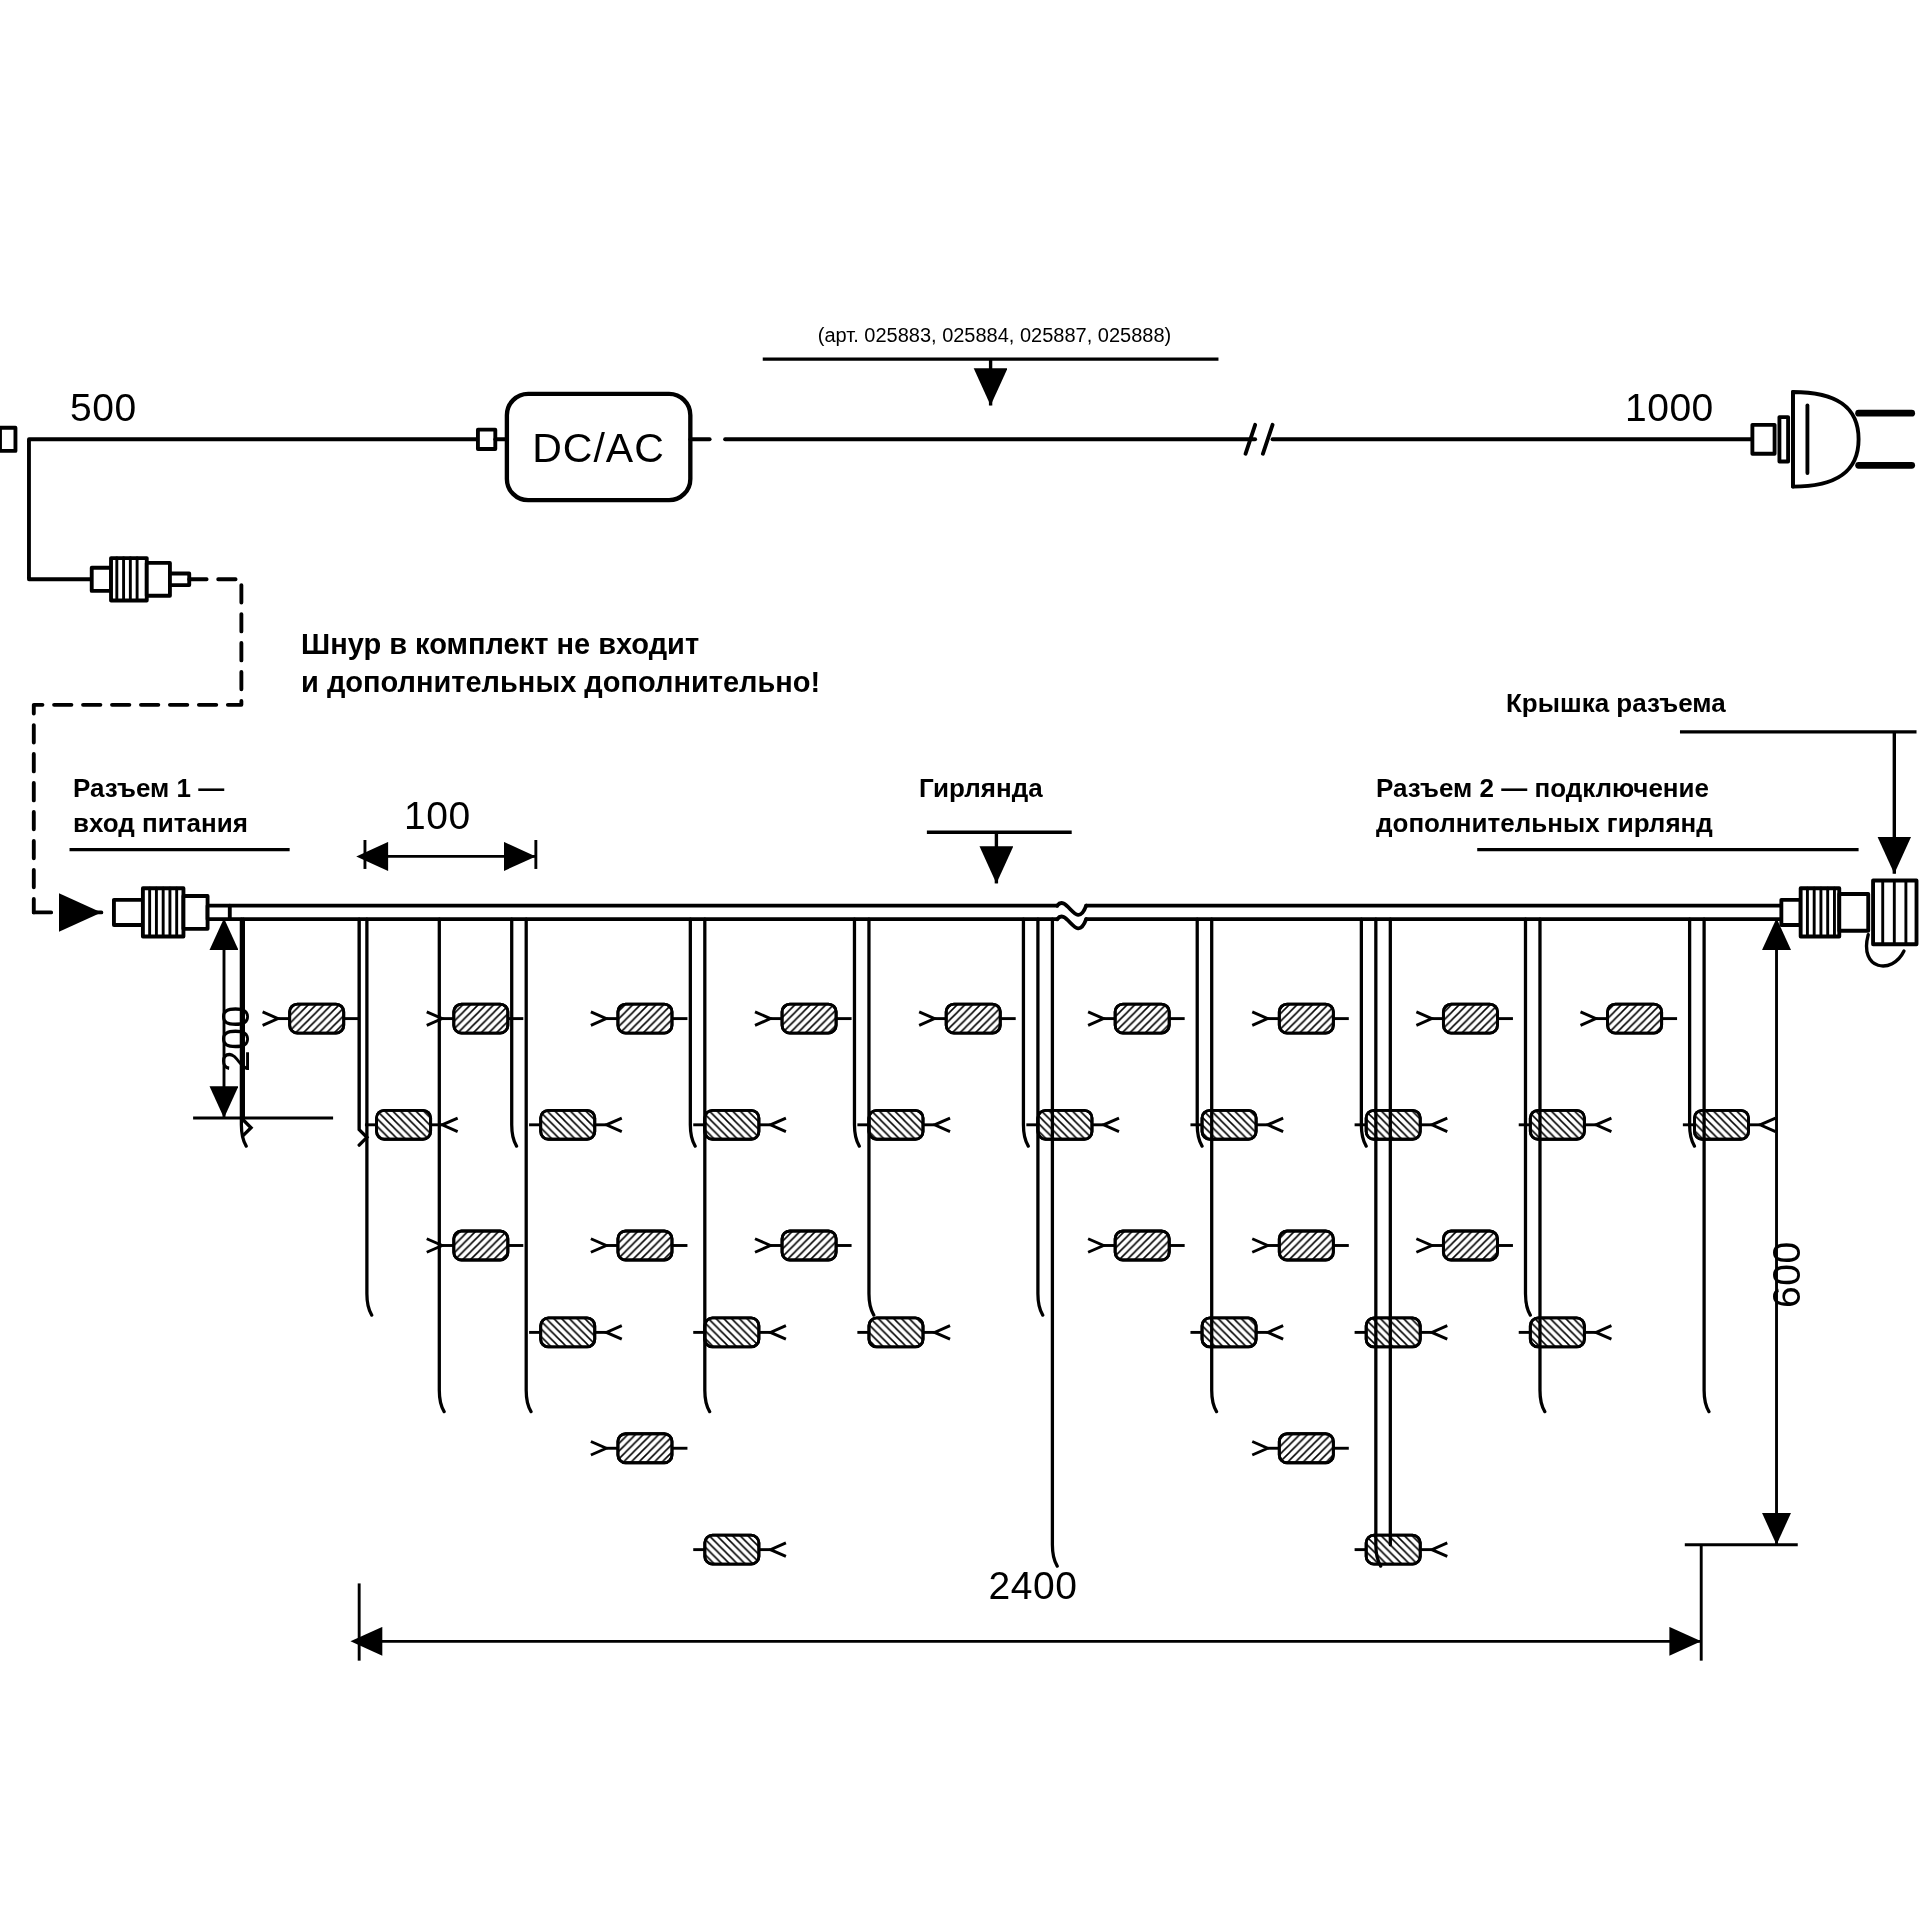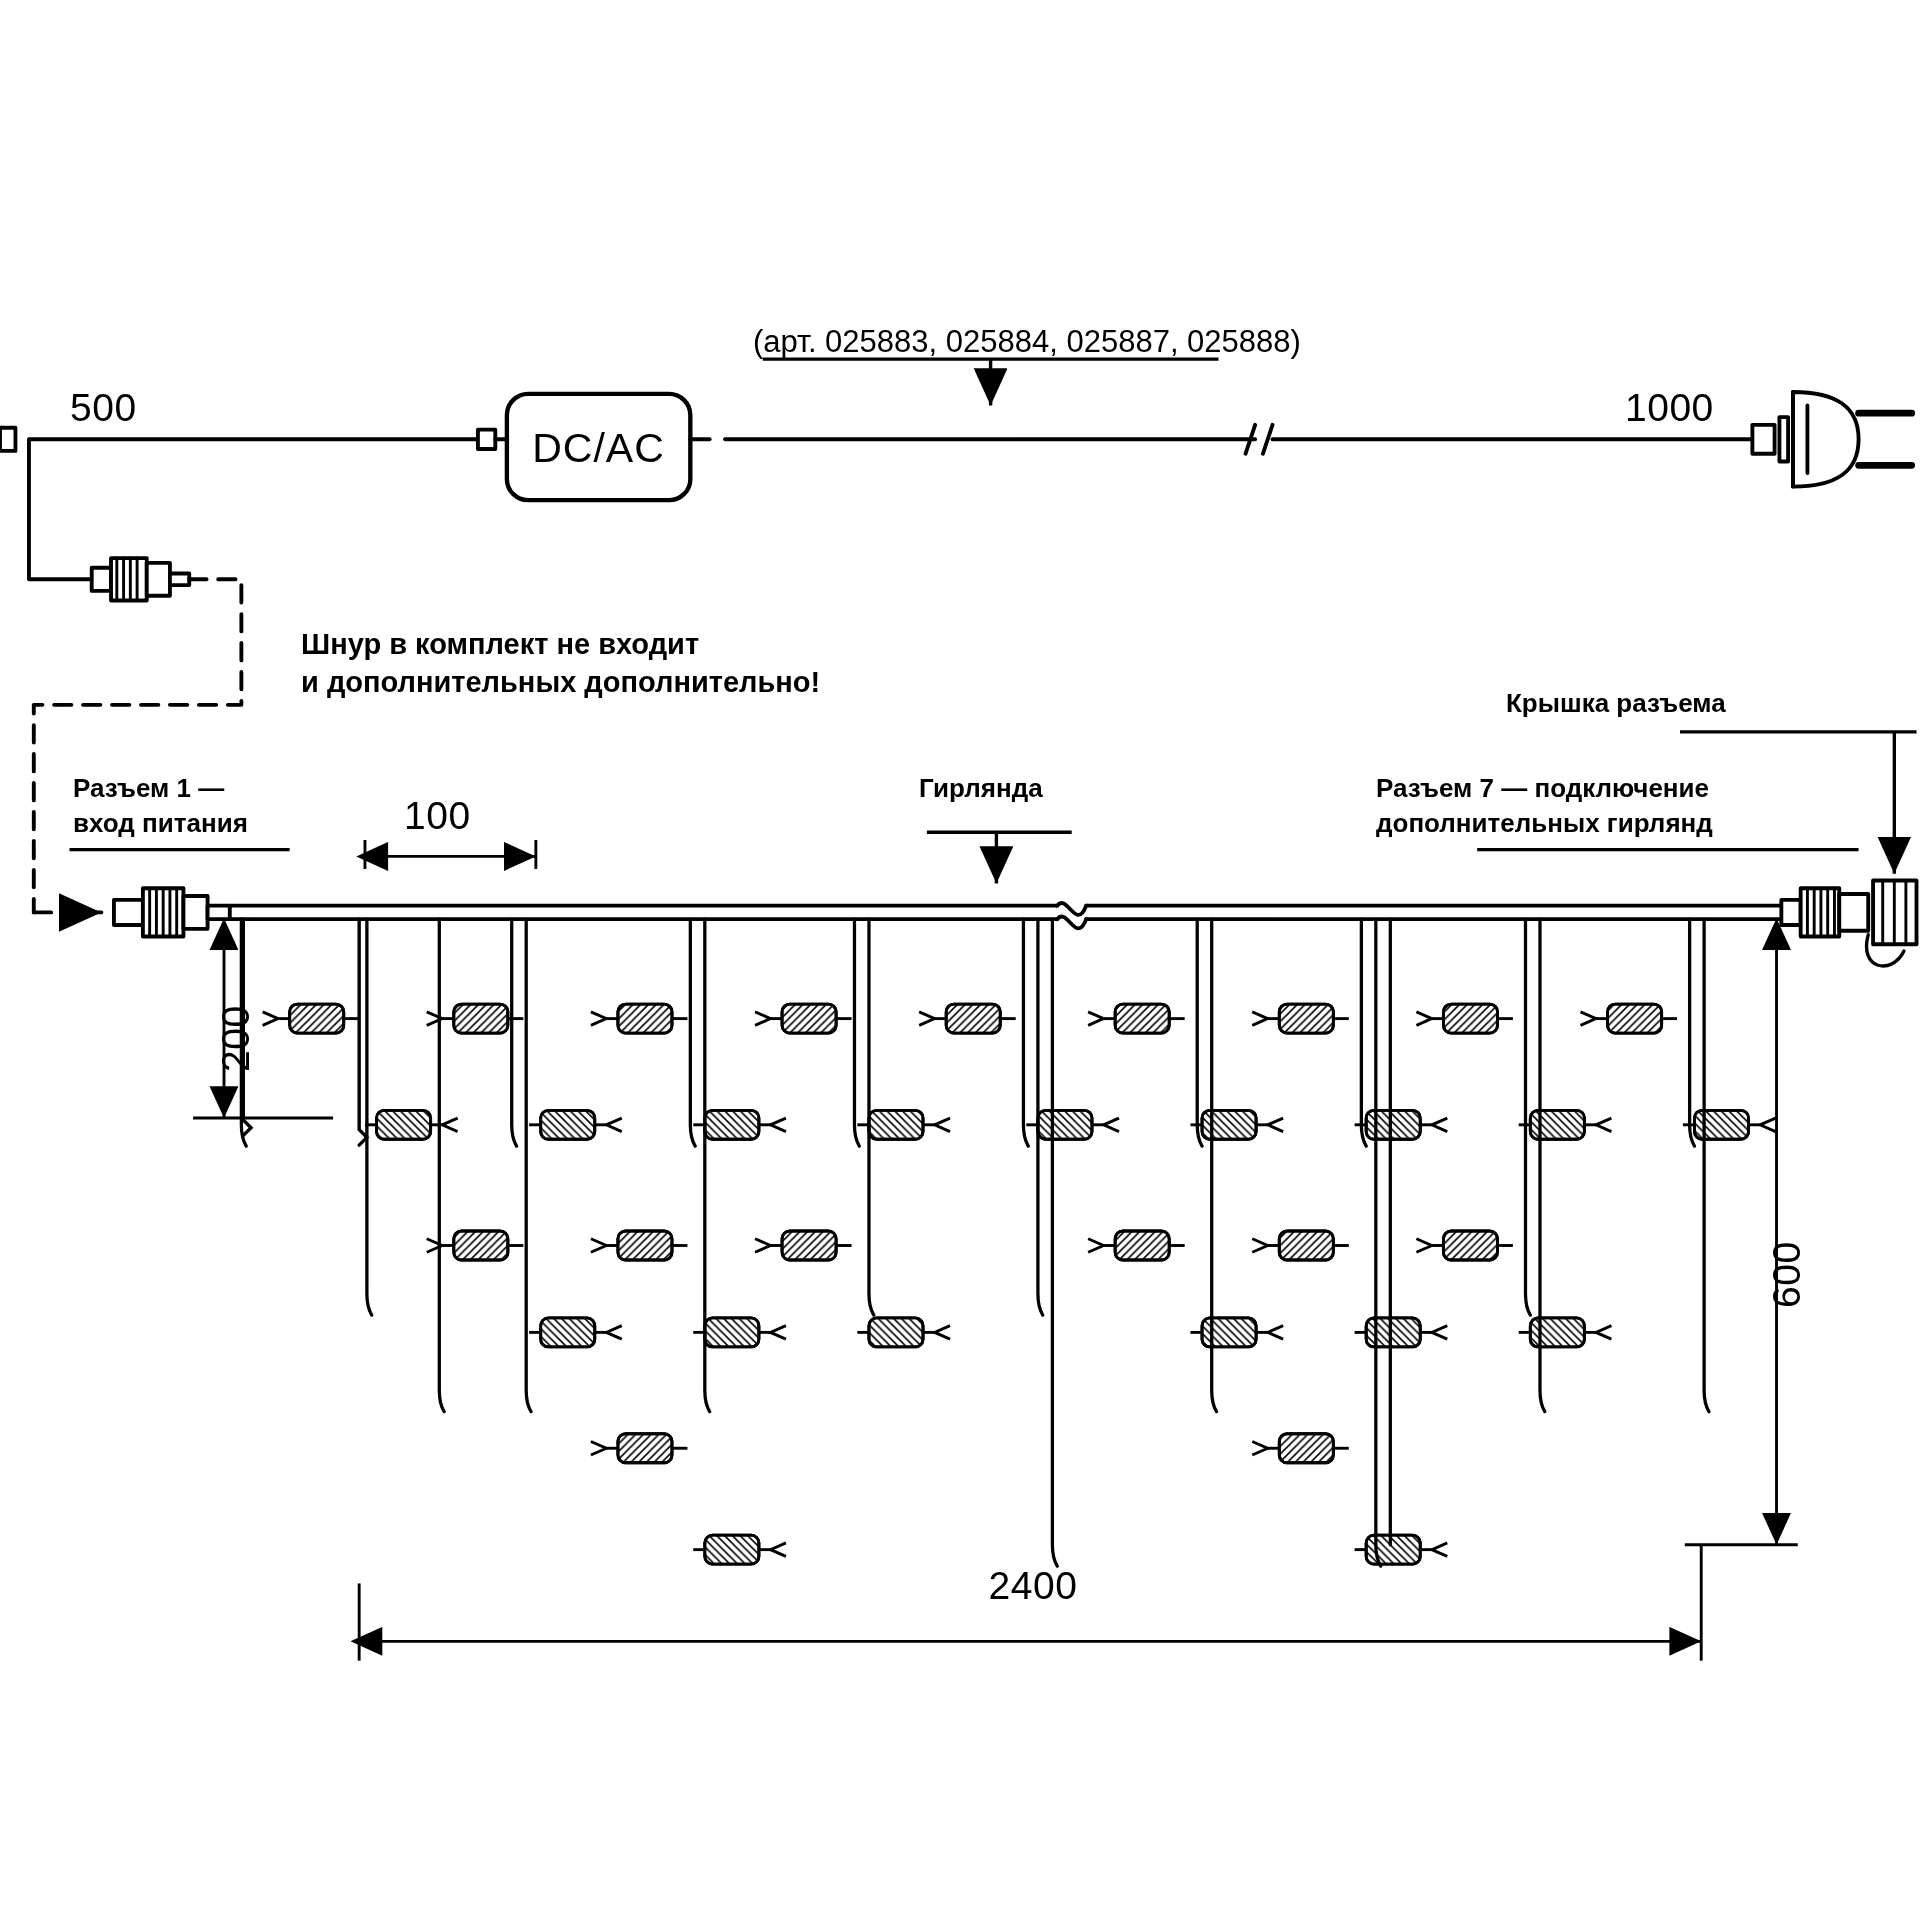--- a/index.html
+++ b/index.html
@@ -487,33 +487,33 @@
     <path d="M372,1640 L372,1720"></path>
     <path d="M1762,1600 L1762,1720"></path>
     <path d="M372,1700 L1762,1700" marker-start="url(#arrowStart)" marker-end="url(#arrowEnd)"></path>
   </g>
 </svg>
 
 <div class="lbl dim" style="left:70px; top:386px;">500</div>
 
 <div class="lbl dim" style="left:1625px; top:386px;">1000</div>
 
-<div class="lbl note-small center" style="left:753px; top:323px; width:483px; font-size:31px;">(арт. 025883, 025884, 025887, 025888)</div>
+<div class="lbl note-small center" style="left:753px; top:323px; width:483px; font-size:20px;">(арт. 025883, 025884, 025887, 025888)</div>
 
 <div class="lbl dcac center" style="left:507px; top:425px; width:183px;">DC/AC</div>
 
 <div class="lbl note" style="left:301px; top:626px; font-size:29px;">Шнур в комплект не входит</div>
 <div class="lbl note" style="left:301px; top:664px; font-size:29px;">и дополнительных дополнительно!</div>
 
 <div class="lbl note" style="left:73px; top:772px;">Разъем 1 —</div>
 <div class="lbl note" style="left:73px; top:807px;text-align:center;">вход питания</div>
 
 <div class="lbl note" style="left:919px; top:772px;">Гирлянда</div>
 
-<div class="lbl note right" style="left:1376px; top:772px; width:483px;">Разъем 7 — подключение</div>
+<div class="lbl note right" style="left:1376px; top:772px; width:483px;">Разъем 2 — подключение</div>
 <div class="lbl note right" style="left:1376px; top:807px; width:483px;">дополнительных гирлянд</div>
 
 <div class="lbl note right" style="left:1506px; top:687px; width:413px;">Крышка разъема</div>
 
 <div class="lbl dim" style="left:404px; top:794px;">100</div>
 
 <div class="lbl dim vert" style="left:214px; top:1072px;">200</div>
 
 <div class="lbl dim vert" style="left:1765px; top:1308px;">600</div>
 

